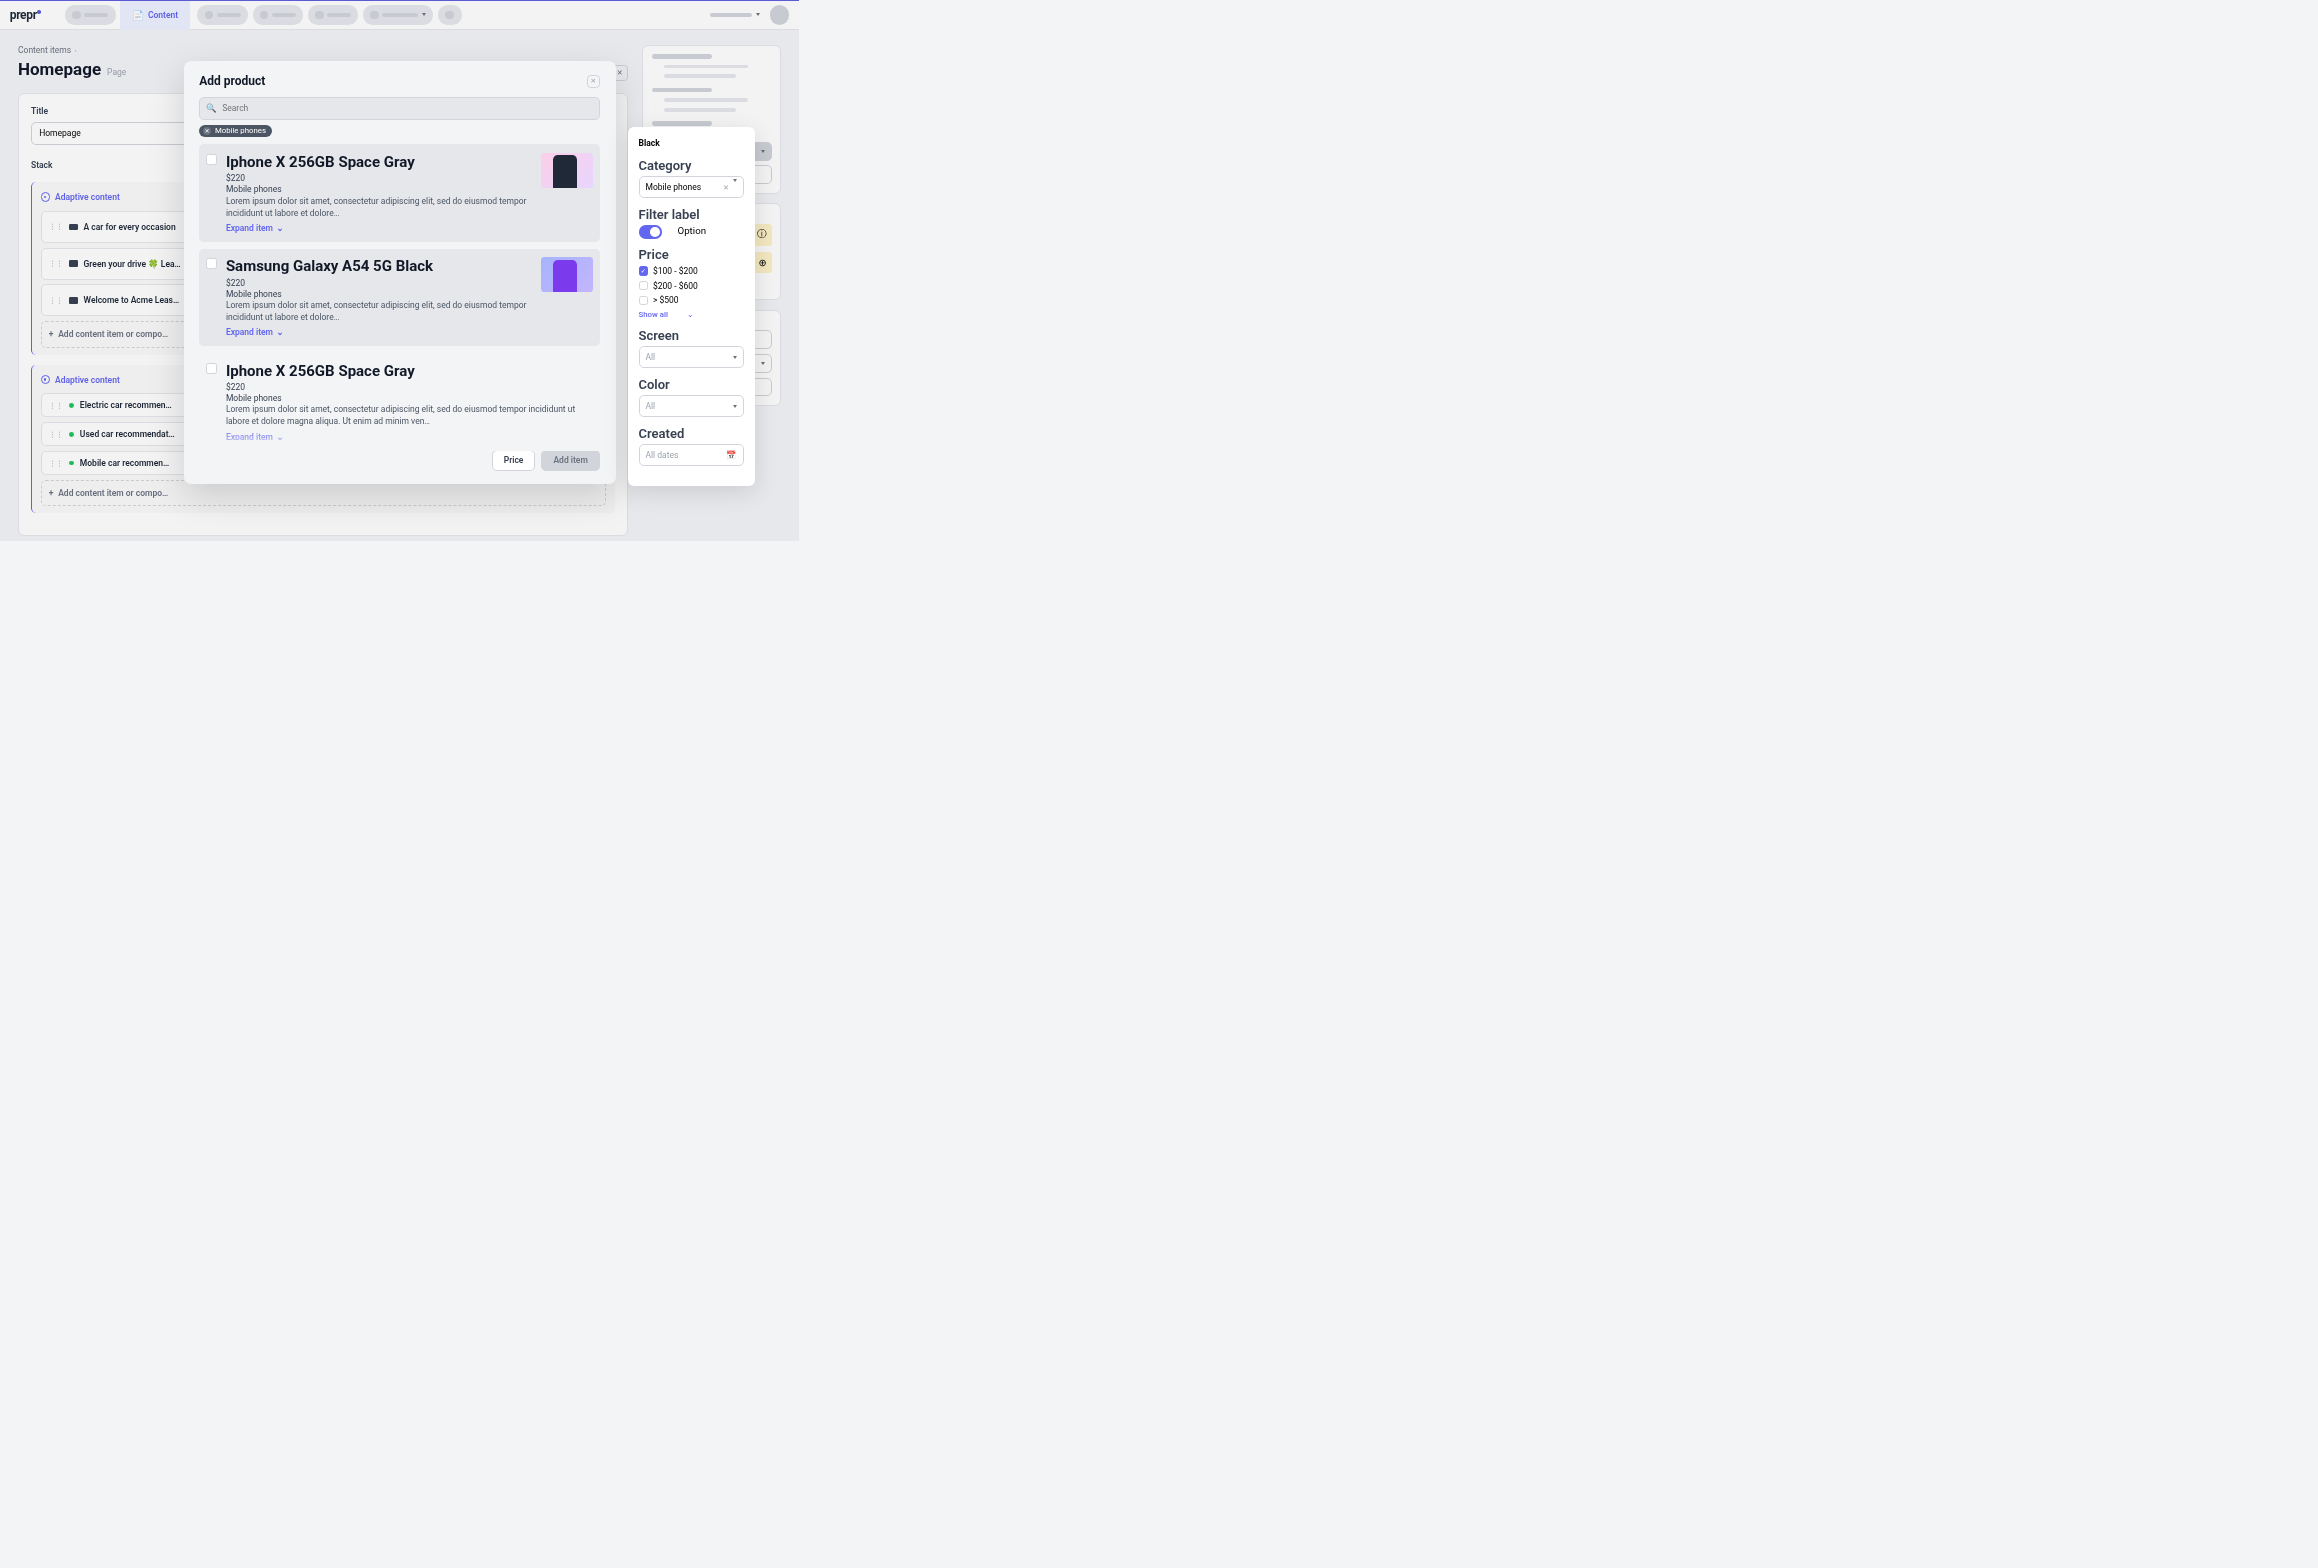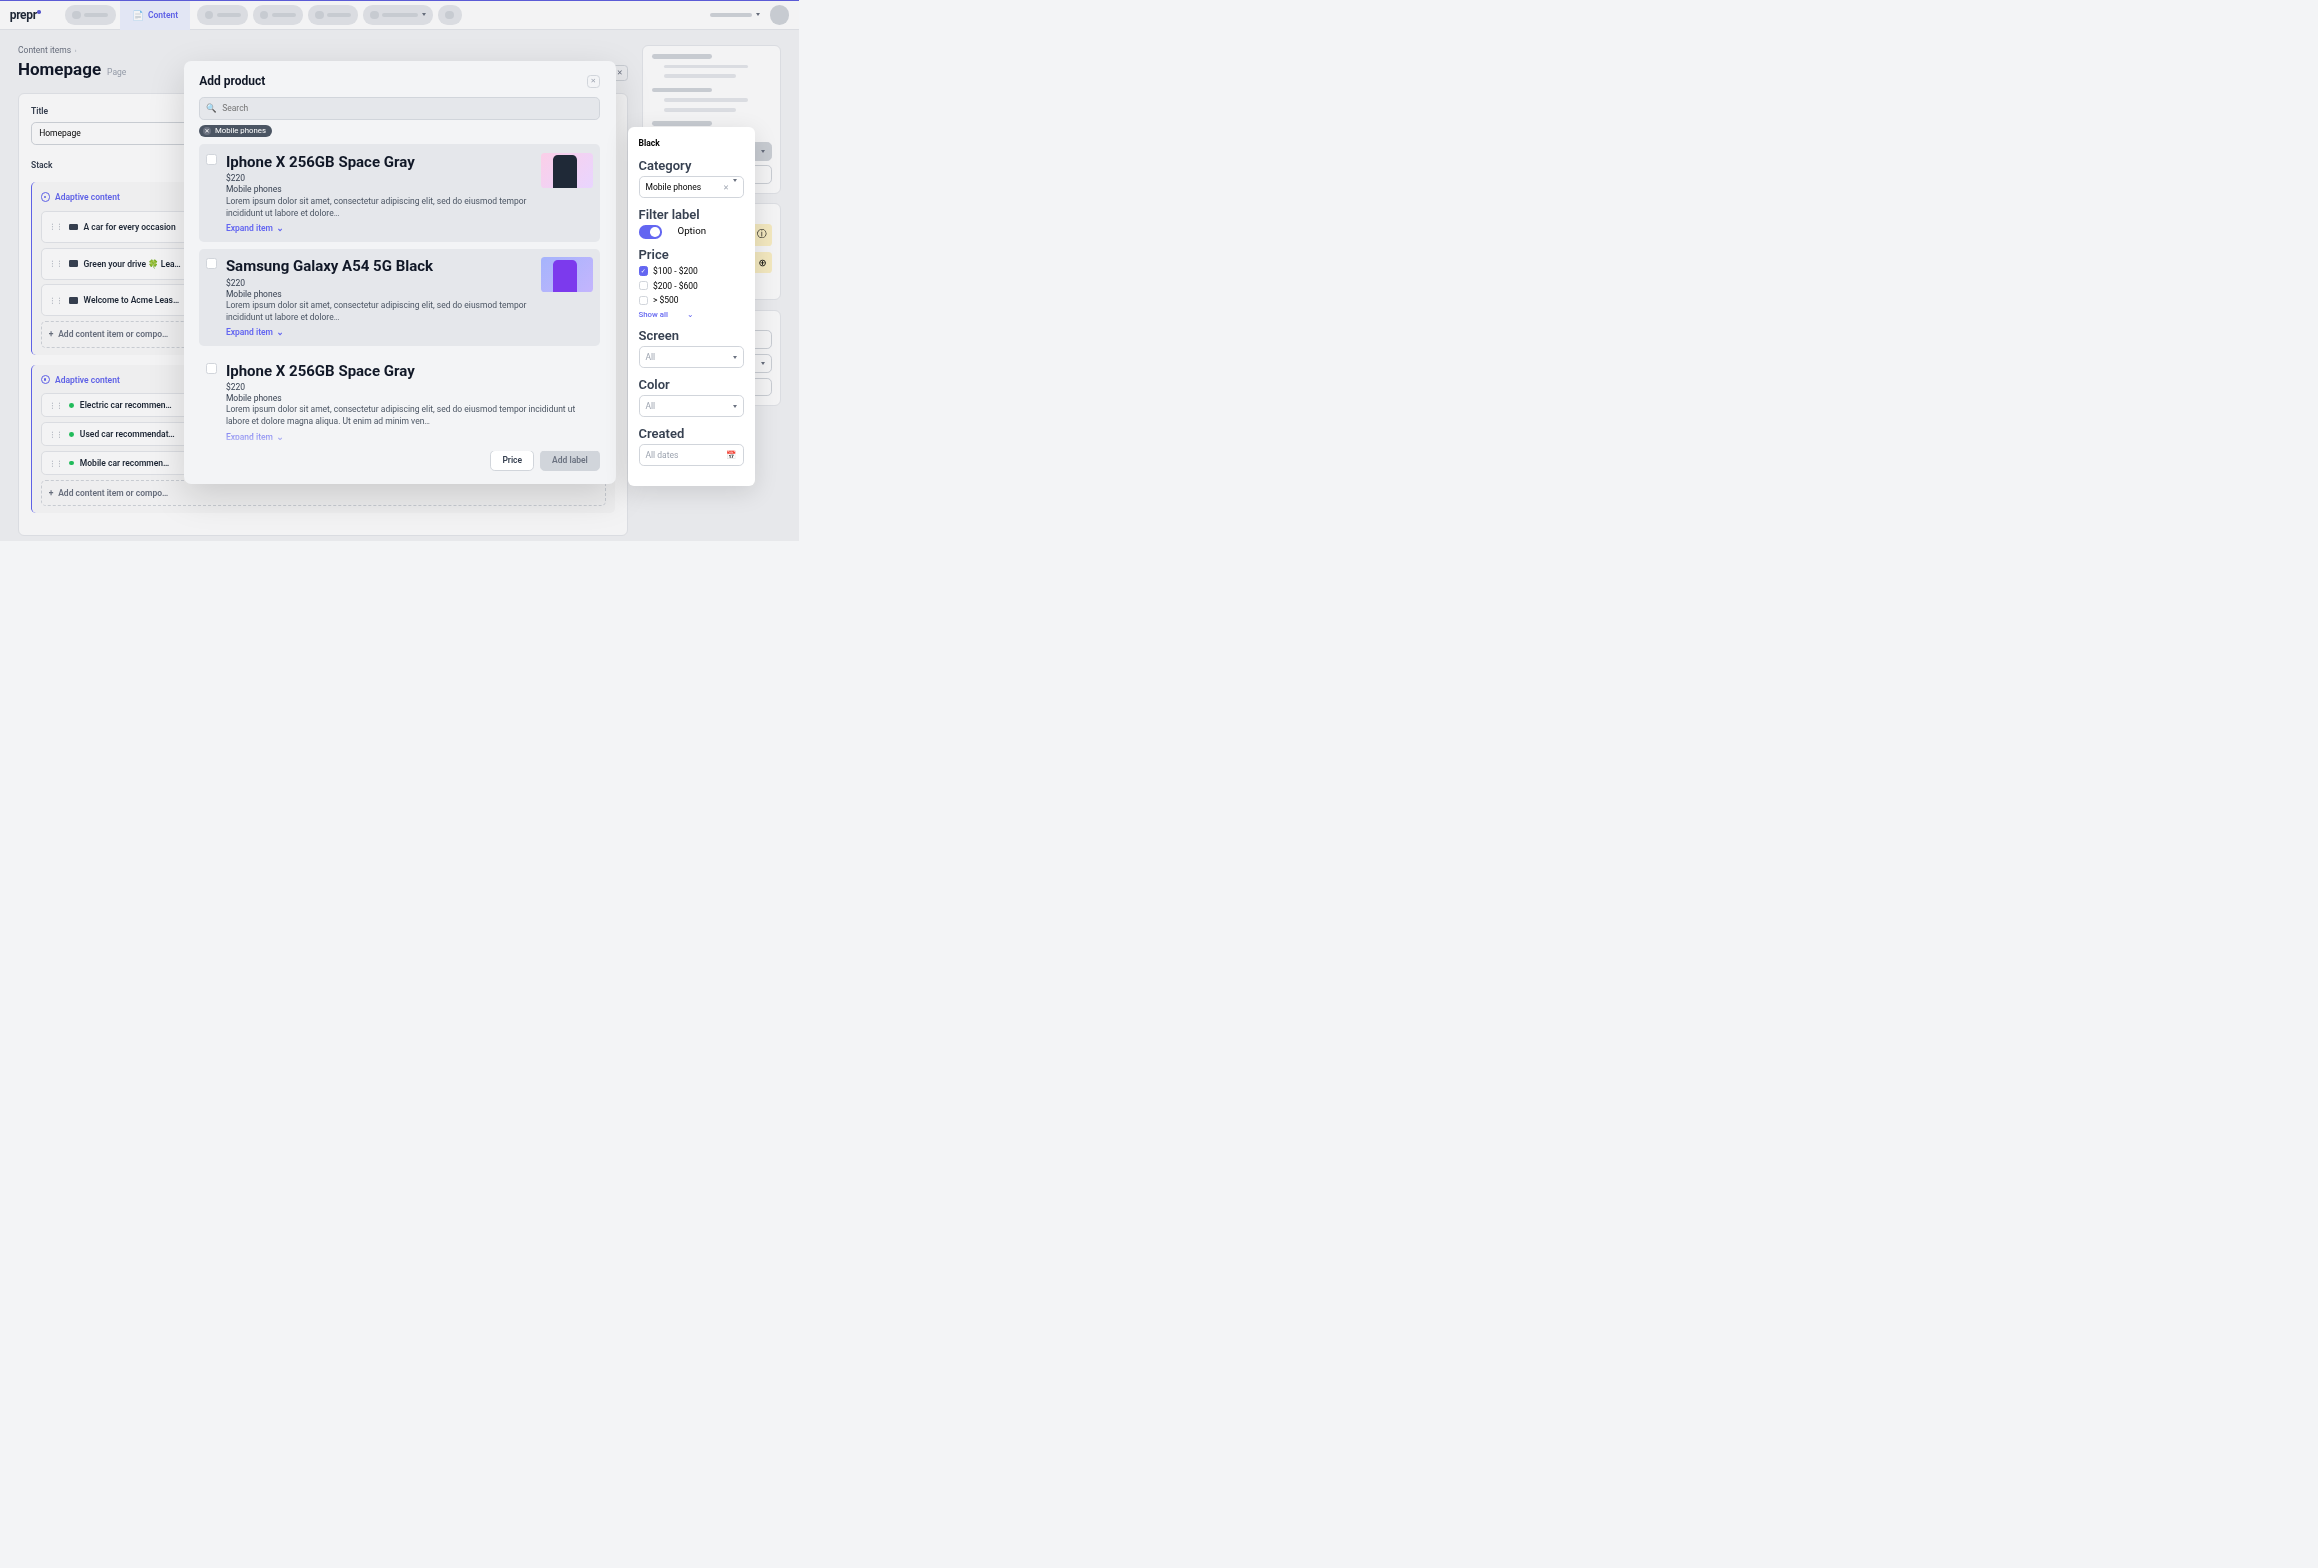--- a/index.html
+++ b/index.html
@@ -366,21 +366,21 @@
 
         <div class="product-row" style="background:transparent">
           
           
         </div>
       </div>
     </div>
     <div class="fade-bottom"></div>
     <div class="modal-footer">
       <button class="btn">Price</button>
-      <button class="btn primary">Add label</button>
+      <button class="btn primary">Add item</button>
     </div>
 
     <div class="filter-pop">
       <div class="fp-title">Black</div>
       <div class="fp-label">Category</div>
       <div class="fp-select">
         <span>Mobile phones</span>
         <span><span class="clear">✕</span><span class="caret"></span></span>
       </div>
       <div class="fp-label">Filter label</div>

